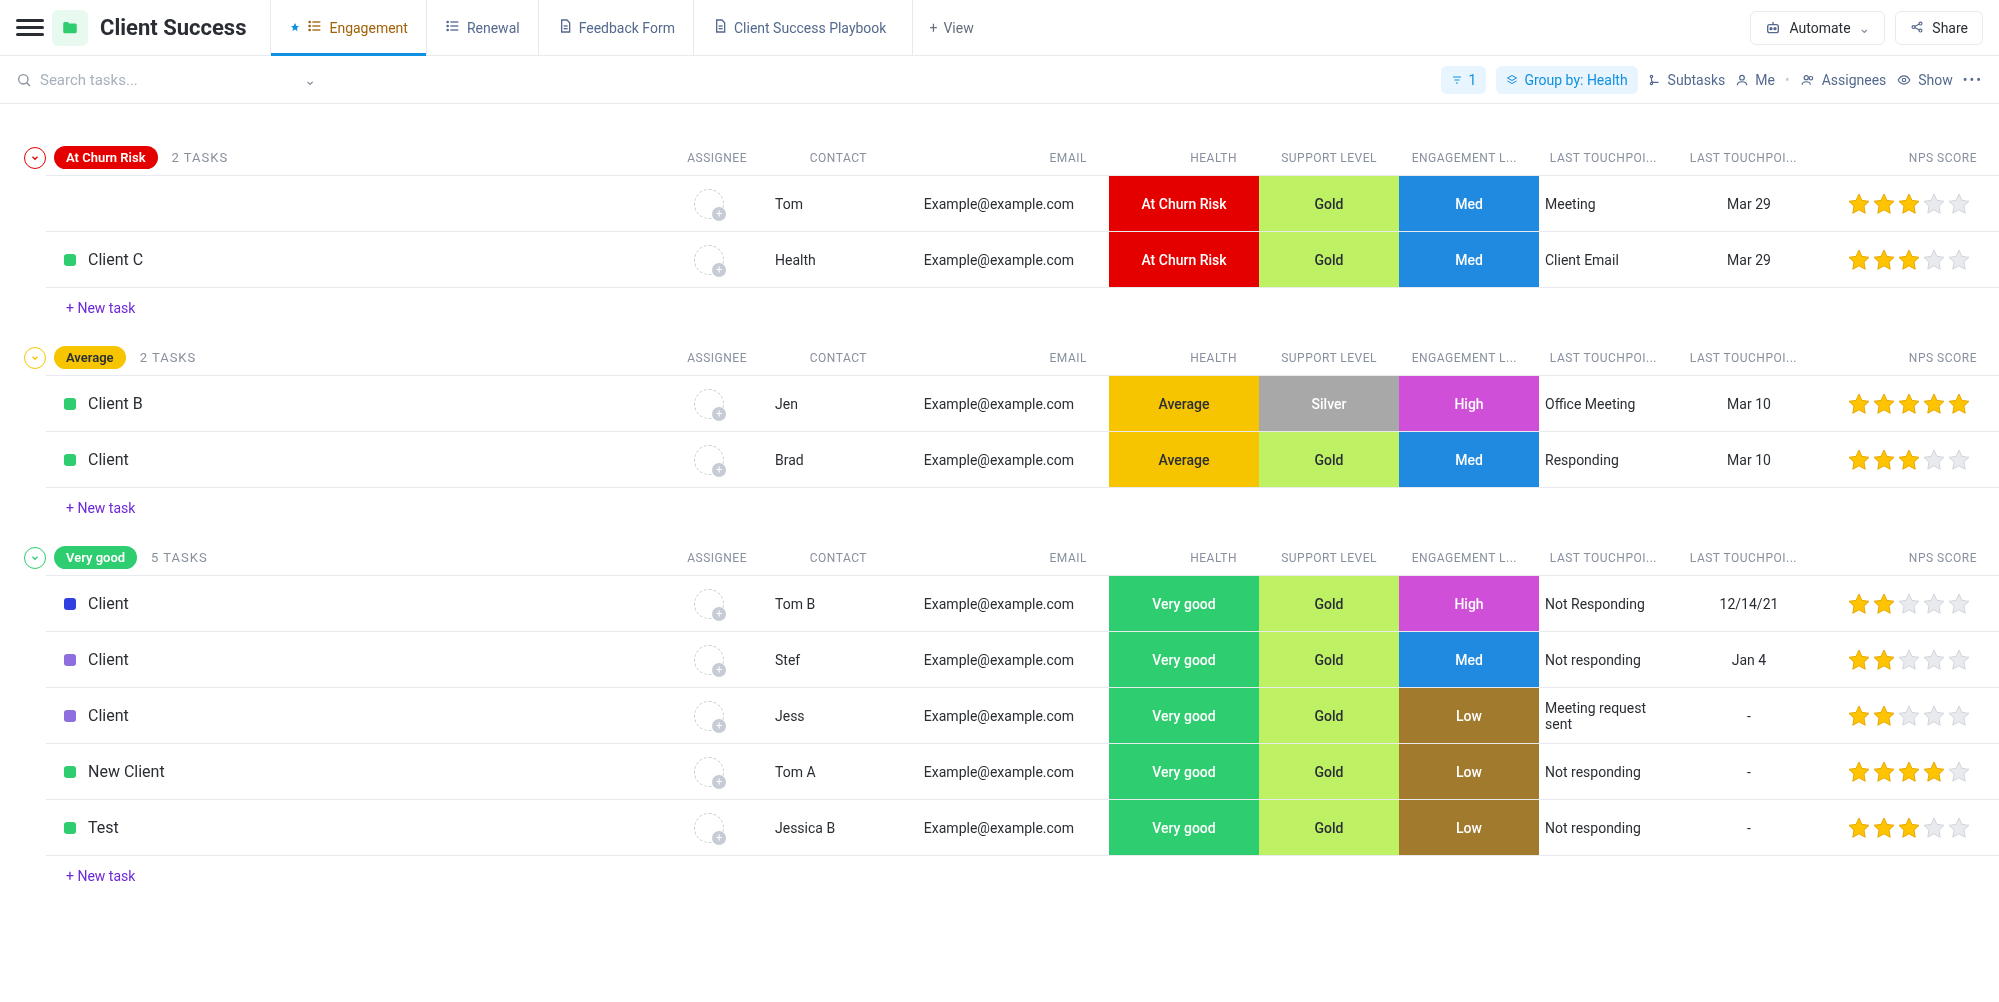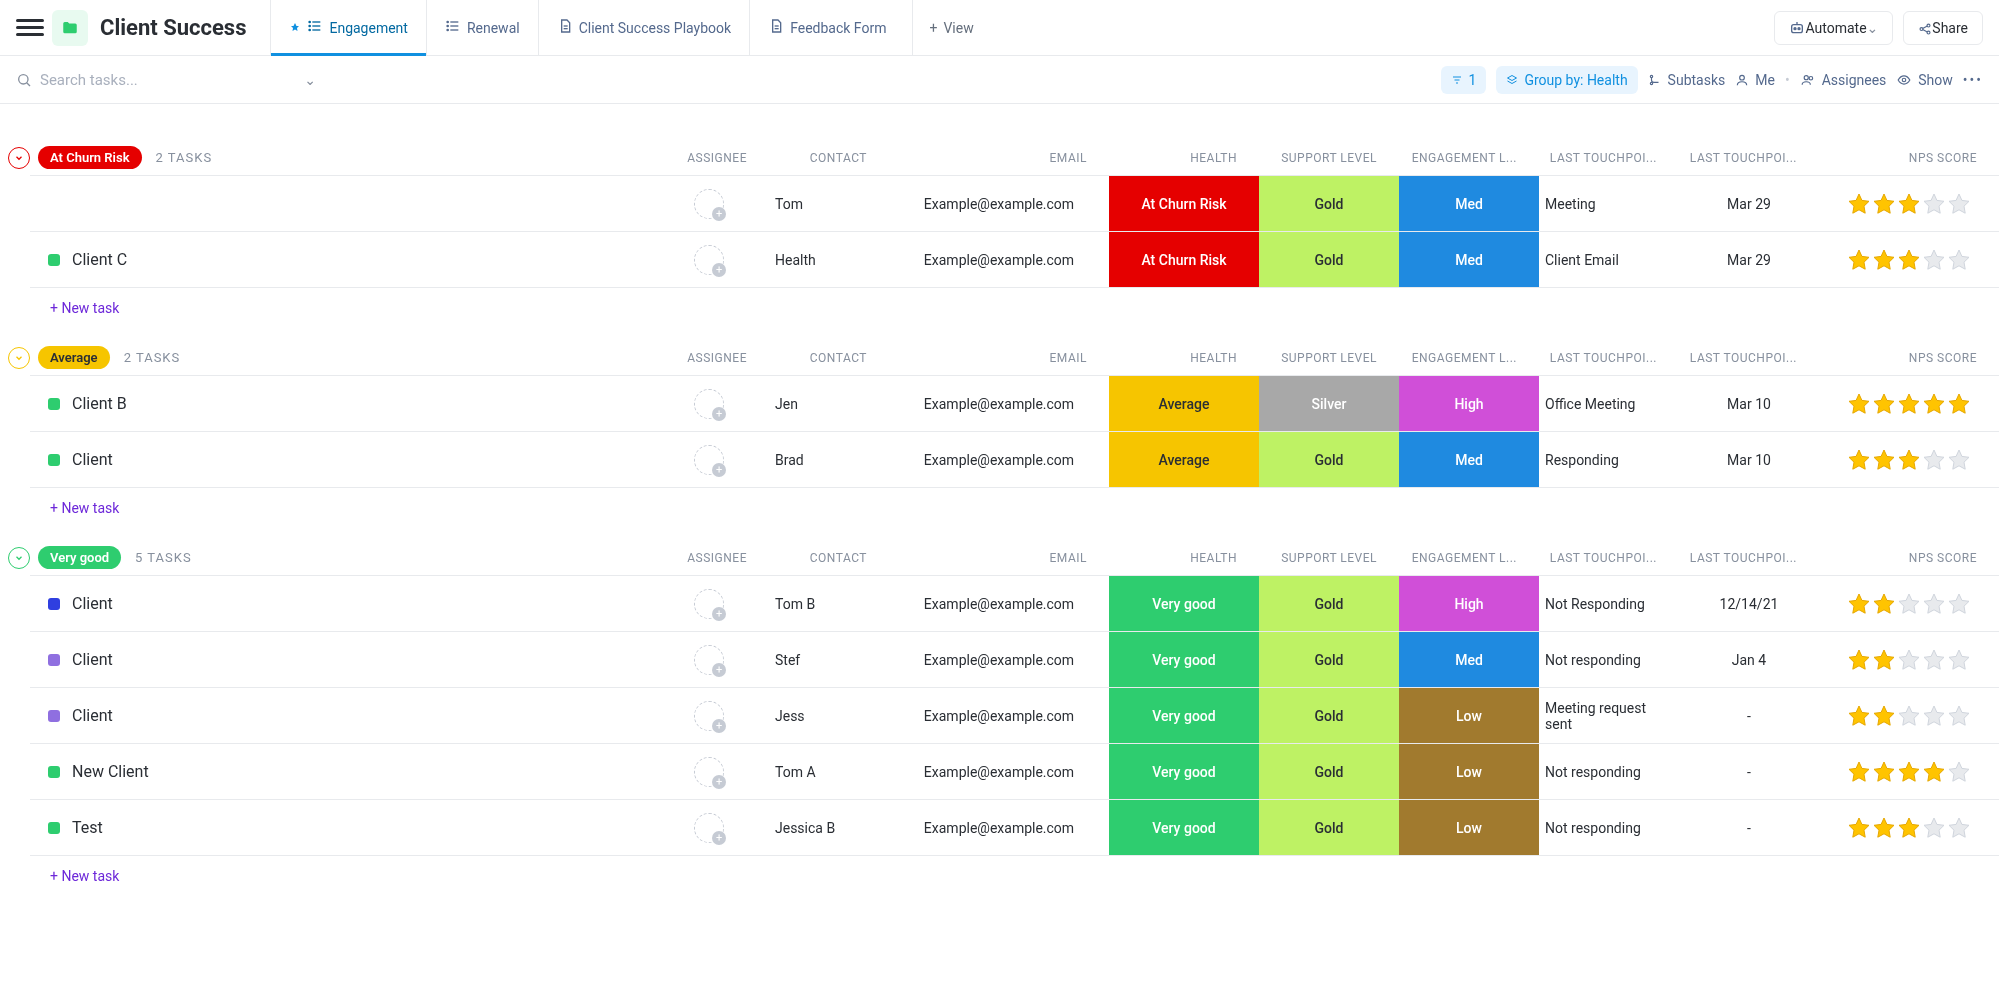--- a/index.html
+++ b/index.html
@@ -4,35 +4,35 @@
 <style>
 *{box-sizing:border-box;margin:0;padding:0;font-family:-apple-system,BlinkMacSystemFont,'Segoe UI',Roboto,sans-serif}
 body{background:#fff;color:#2a2e34;font-size:14px;width:1999px}
 .topbar{display:flex;align-items:center;height:56px;border-bottom:1px solid #e8eaed;padding:0 16px;gap:8px}
 .hamb{width:28px;height:28px;display:flex;flex-direction:column;justify-content:center;gap:4px;cursor:pointer}
 .hamb span{height:3px;background:#2a2e34;border-radius:2px}
 .folder-chip{background:#e8faf0;width:36px;height:36px;border-radius:6px;display:flex;align-items:center;justify-content:center}
 .title{font-size:22px;font-weight:700;margin:0 8px 0 4px}
 .tabs{display:flex;align-items:center;height:56px;margin-left:8px}
 .tab{display:flex;align-items:center;gap:6px;padding:0 18px;height:56px;color:#54698d;cursor:pointer;border-left:1px solid #e8eaed}
-.tab.active{color:#0369a1;box-shadow:inset 0 -3px 0 #1090e0}
+.tab.active{color:#a16207;box-shadow:inset 0 -3px 0 #1090e0}
 .tab .ico{width:16px;height:16px}
 .addview{display:flex;align-items:center;gap:6px;padding:0 16px;color:#656f7d;border-left:1px solid #e8eaed;height:56px;cursor:pointer}
 .top-right{margin-left:auto;display:flex;gap:10px}
-.btn{border:1px solid #e8eaed;background:#fff;border-radius:6px;padding:8px 14px;display:flex;align-items:flex-end;color:#2a2e34;cursor:pointer}
+.btn{border:1px solid #e8eaed;background:#fff;border-radius:6px;padding:8px 14px;display:flex;align-items:flex-start;gap:8px;color:#2a2e34;cursor:pointer}
 .toolbar{display:flex;align-items:center;height:48px;padding:0 16px;border-bottom:1px solid #e8eaed;gap:12px}
 .search-wrap{display:flex;align-items:center;gap:8px;width:300px;color:#87909e}
 .search-wrap input{border:none;outline:none;flex:1;font-size:15px}
 .search-wrap input::placeholder{color:#a9b0bd}
 .chev{color:#87909e}
 .tool-right{margin-left:auto;display:flex;align-items:center;gap:10px}
 .pill{background:#e8f4fe;color:#1090e0;border-radius:6px;padding:6px 10px;display:flex;align-items:center;gap:6px;cursor:pointer}
 .tlink{color:#54698d;display:flex;align-items:center;gap:6px;cursor:pointer}
 .dots{color:#54698d;letter-spacing:2px;cursor:pointer}
-.content{padding:18px 0 0 0}
+.content{padding:18px 0 0 16px}
 .group{margin:18px 0 0 0}
 .ghead{display:flex;align-items:center;padding:6px 16px 6px 8px}
 .collapse{width:22px;height:22px;border:1px solid;border-radius:50%;display:flex;align-items:center;justify-content:center;margin-right:8px;cursor:pointer}
 .gbadge{color:#fff;font-weight:600;font-size:13px;border-radius:14px;padding:4px 12px}
 .gcount{color:#87909e;font-size:13px;margin-left:14px;letter-spacing:1px}
 .colheads{margin-left:auto;display:flex;color:#87909e;font-size:12px;letter-spacing:.5px}
 .colheads>div{text-align:right;overflow:hidden;text-overflow:ellipsis;white-space:nowrap;padding:0 6px}
 .c-assign{width:120px}.c-contact{width:120px}.c-email{width:220px}.c-health{width:150px}.c-support{width:140px}.c-engage{width:140px}.c-touch{width:140px}.c-tdate{width:140px}.c-nps{width:180px}
 .rows{border-top:1px solid #e8eaed;margin-left:30px}
 .row{display:flex;align-items:stretch;border-bottom:1px solid #e8eaed;min-height:56px;cursor:pointer}
@@ -95,29 +95,29 @@
             <circle cx="4" cy="18" r="1" fill="currentColor"></circle>
           </svg></span>
         <span>Renewal</span>
       </div>
       <div class="tab">
         <span><svg class="ico" viewBox="0 0 24 24" fill="none" stroke="currentColor" stroke-width="2">
             <path d="M7 3h8l4 4v14H7z"></path>
             <line x1="10" y1="12" x2="16" y2="12"></line>
             <line x1="10" y1="16" x2="16" y2="16"></line>
           </svg></span>
-        <span>Client Success Playbook</span>
+        <span>Feedback Form</span>
       </div>
       <div class="tab">
         <span><svg class="ico" viewBox="0 0 24 24" fill="none" stroke="currentColor" stroke-width="2">
             <path d="M7 3h8l4 4v14H7z"></path>
             <line x1="10" y1="12" x2="16" y2="12"></line>
             <line x1="10" y1="16" x2="16" y2="16"></line>
           </svg></span>
-        <span>Feedback Form</span>
+        <span>Client Success Playbook</span>
       </div>
     </div>
   <div class="addview">
     <span>+</span>
     <span>View</span>
   </div>
   <div class="top-right">
     <div class="btn">
       <svg width="16" height="16" viewBox="0 0 24 24" fill="none" stroke="#54698d" stroke-width="2">
           <rect x="4" y="7" rx="3" width="16" height="12"></rect>

